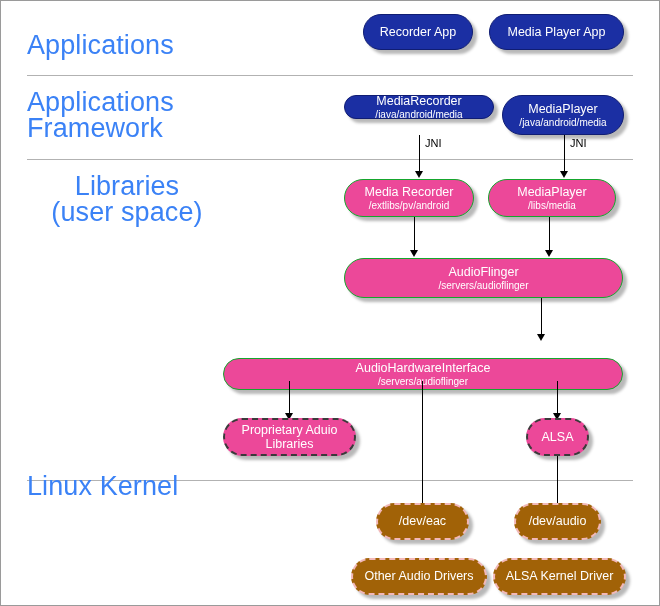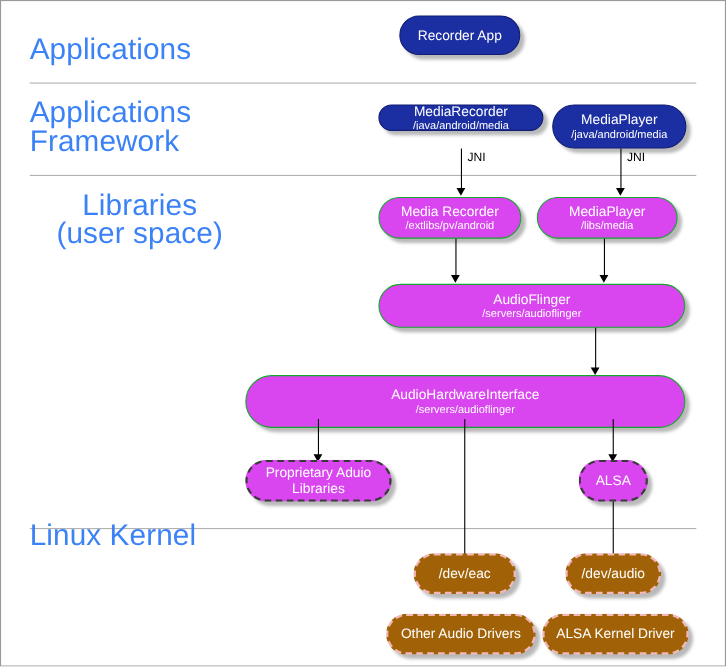--- a/index.html
+++ b/index.html
@@ -74,21 +74,21 @@
     white-space:nowrap;
   }
   .node .t2{
     font-size:10px;
     line-height:12px;
     white-space:nowrap;
   }
   .node.two-line .t1{line-height:14px;}
 
   .node.blue{ background:#1b2fa3; border:1px solid #101d73;}
-  .node.green{ background:#d946ef; border:1px solid #15a62d;}
+  .node.green{ background:#ec4899; border:1px solid #15a62d;}
   .node.red{ background:#a16207; border:1px solid #7d0404;}
 
   .node.dashed{ border-style:dashed; border-width:2px; border-color:#3a3a3a;}
   .node.red.dashed{ border-color:#f2b8b8;}
 
   .node.wrap .t1{white-space:normal;}
 </style>
 </head>
 <body>
 
@@ -105,20 +105,23 @@
 
   <div class="band-label" style="left:26px;top:172px;width:200px;text-align:center;">Libraries
 (user space)</div>
 
   <div class="band-label" style="left:26px;top:472px;width:200px;text-align:left;">Linux Kernel</div>
 
   <div class="node blue" style="left:362px;top:13px;width:110px;height:36px;">
     <span class="t1">Recorder App</span>
   </div>
 
+  <div class="node blue" style="left:488px;top:13px;width:135px;height:36px;">
+    <span class="t1">Media Player App</span>
+  </div>
 
   <div class="node blue" style="left:343px;top:94px;width:150px;height:24px;">
     <span class="t1">MediaRecorder</span>
     <span class="t2">/java/android/media</span>
   </div>
 
   <div class="node blue" style="left:501px;top:94px;width:122px;height:40px;">
     <span class="t1">MediaPlayer</span>
     <span class="t2">/java/android/media</span>
   </div>
@@ -148,21 +151,21 @@
   <div class="arrowhead" style="left:544px;top:249px;"></div>
 
   <div class="node green" style="left:343px;top:257px;width:279px;height:40px;">
     <span class="t1">AudioFlinger</span>
     <span class="t2">/servers/audioflinger</span>
   </div>
 
   <div class="vline" style="left:540px;top:297px;height:37px;"></div>
   <div class="arrowhead" style="left:536px;top:333px;"></div>
 
-  <div class="node green" style="left:222px;top:340px;width:400px;height:48px;">
+  <div class="node green" style="left:222px;top:357px;width:400px;height:32px;">
     <span class="t1">AudioHardwareInterface</span>
     <span class="t2">/servers/audioflinger</span>
   </div>
 
   <div class="vline" style="left:288px;top:380px;height:33px;"></div>
   <div class="arrowhead" style="left:284px;top:412px;"></div>
 
   <div class="vline" style="left:556px;top:380px;height:33px;"></div>
   <div class="arrowhead" style="left:552px;top:412px;"></div>
 

